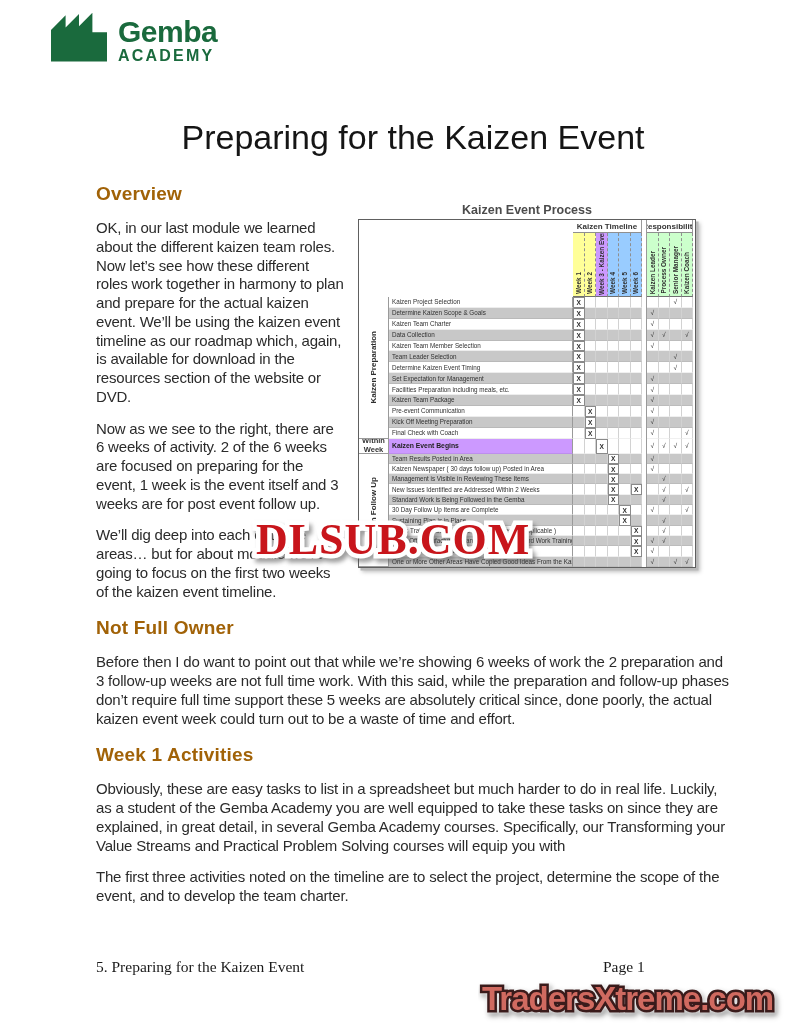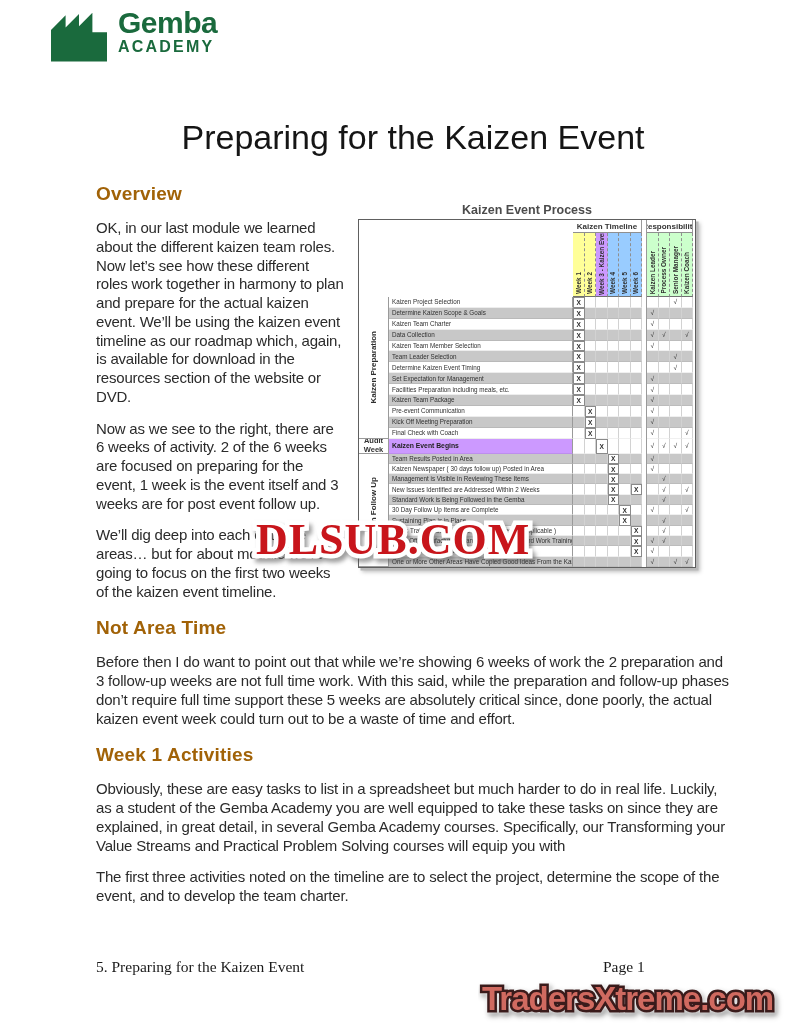--- a/index.html
+++ b/index.html
@@ -1,19 +1,19 @@
 <!DOCTYPE html>
 <html><head>
 <meta charset="utf-8">
 <style>
   html,body{margin:0;padding:0;background:#e8e8e8;}
   .page{position:relative;width:791px;height:1024px;background:#ffffff;overflow:hidden;
         font-family:"Liberation Sans",sans-serif;color:#2e2e2e;}
   
-  .logo{position:absolute;left:48px;top:8px;display:flex;align-items:flex-start;gap:8px;}
+  .logo{position:absolute;left:48px;top:8px;display:flex;align-items:flex-end;gap:8px;}
   .logo svg{display:block;}
   .logo-text{line-height:1;}
   .logo-g{font-size:30px;font-weight:700;color:#1a6a3d;letter-spacing:-0.5px;}
   .logo-a{font-size:16px;font-weight:700;color:#1a6a3d;letter-spacing:2.2px;margin-top:1px;}
   
   .tc4s{position:absolute;left:575px;top:2px;width:212px;height:62px;}
   
   .content{position:absolute;left:0;top:0;width:791px;padding:118px 61px 0 96px;box-sizing:border-box;}
   h1.doc-title{margin:0 0 26px 0;font-weight:400;font-size:34px;color:#151515;text-align:center;letter-spacing:0;}
   h2.sec{margin:16px 0 14px 0;font-size:19px;font-weight:700;color:#a16207;letter-spacing:0.2px;}
@@ -253,21 +253,21 @@
             <div class="mark x" style="grid-area: 15 / 4 / span 1 / span 1;">X</div>
             <div class="mark" style="grid-area: 15 / 5 / span 1 / span 1; background: rgb(255, 255, 255);"></div>
             <div class="mark" style="grid-area: 15 / 6 / span 1 / span 1; background: rgb(255, 255, 255);"></div>
             <div class="mark" style="grid-area: 15 / 7 / span 1 / span 1; background: rgb(255, 255, 255);"></div>
             <div class="mark" style="grid-area: 15 / 8 / span 1 / span 1; background: rgb(255, 255, 255);"></div>
             <div class="mark" style="grid-area: 15 / 10 / span 1 / span 1; background: rgb(255, 255, 255);">√</div>
             <div class="mark" style="grid-area: 15 / 11 / span 1 / span 1; background: rgb(255, 255, 255);"></div>
             <div class="mark" style="grid-area: 15 / 12 / span 1 / span 1; background: rgb(255, 255, 255);"></div>
             <div class="mark" style="grid-area: 15 / 13 / span 1 / span 1; background: rgb(255, 255, 255);">√</div>
             <div class="seccell hw" style="grid-area: 16 / 1 / span 1 / span 1;">
-              <div>Audit</div>
+              <div>Within</div>
               <div>Week</div>
             </div>
             <div class="desc event" style="grid-area: 16 / 2 / span 1 / span 1;">Kaizen Event Begins</div>
             <div class="mark" style="grid-area: 16 / 3 / span 1 / span 1; background: rgb(255, 255, 255);"></div>
             <div class="mark" style="grid-area: 16 / 4 / span 1 / span 1; background: rgb(255, 255, 255);"></div>
             <div class="mark x" style="grid-area: 16 / 5 / span 1 / span 1;">X</div>
             <div class="mark" style="grid-area: 16 / 6 / span 1 / span 1; background: rgb(255, 255, 255);"></div>
             <div class="mark" style="grid-area: 16 / 7 / span 1 / span 1; background: rgb(255, 255, 255);"></div>
             <div class="mark" style="grid-area: 16 / 8 / span 1 / span 1; background: rgb(255, 255, 255);"></div>
             <div class="mark" style="grid-area: 16 / 10 / span 1 / span 1; background: rgb(255, 255, 255);">√</div>
@@ -399,21 +399,21 @@
             <div class="mark" style="grid-area: 27 / 12 / span 1 / span 1; background: rgb(200, 200, 200);">√</div>
             <div class="mark" style="grid-area: 27 / 13 / span 1 / span 1; background: rgb(200, 200, 200);">√</div>
           </div>
       </div>
 
       <p class="body">OK, in our last module we learned about the different kaizen team roles.  Now let’s see how these different roles work together in harmony to plan and prepare for the actual kaizen event.  We’ll be using the kaizen event timeline as our roadmap which, again, is available for download in the resources section of the website or DVD.</p>
       <p class="body">Now as we see to the right, there are 6 weeks of activity.  2 of the 6 weeks are focused on preparing for the event, 1 week is the event itself and 3 weeks are for post event follow up.</p>
       <p class="body">We’ll dig deep into each of these areas… but for about module we’re going to focus on the first two weeks of the kaizen event timeline.</p>
     </div>
 
-    <h2 class="sec clear">Not Area Time</h2>
+    <h2 class="sec clear">Not Full Owner</h2>
     <p class="body">Before then I do want to point out that while we’re showing 6 weeks of work the 2 preparation and 3 follow-up weeks are not full time work.  With this said, while the preparation and follow-up phases don’t require full time support these 5 weeks are absolutely critical since, done poorly, the actual kaizen event week could turn out to be a waste of time and effort.</p>
 
     <h2 class="sec">Week 1 Activities</h2>
     <p class="body">Obviously, these are easy tasks to list in a spreadsheet but much harder to do in real life.  Luckily, as a student of the Gemba Academy you are well equipped to take these tasks on since they are explained, in great detail, in several Gemba Academy courses.  Specifically, our Transforming your Value Streams and Practical Problem Solving courses will equip you with</p>
     <p class="body">The first three activities noted on the timeline are to select the project, determine the scope of the event, and to develop the team charter.</p>
   </div>
 
   <div class="wm-center">
     <svg width="310" height="70" viewBox="0 0 310 70">
       <text x="6" y="48" stroke="#ffffff" stroke-width="9" paint-order="stroke" fill="#c8151b" style="font:900 44px 'Liberation Serif',serif;letter-spacing:1px;filter:drop-shadow(3px 4px 2px rgba(80,80,80,.55));">DLSUB.COM</text>

